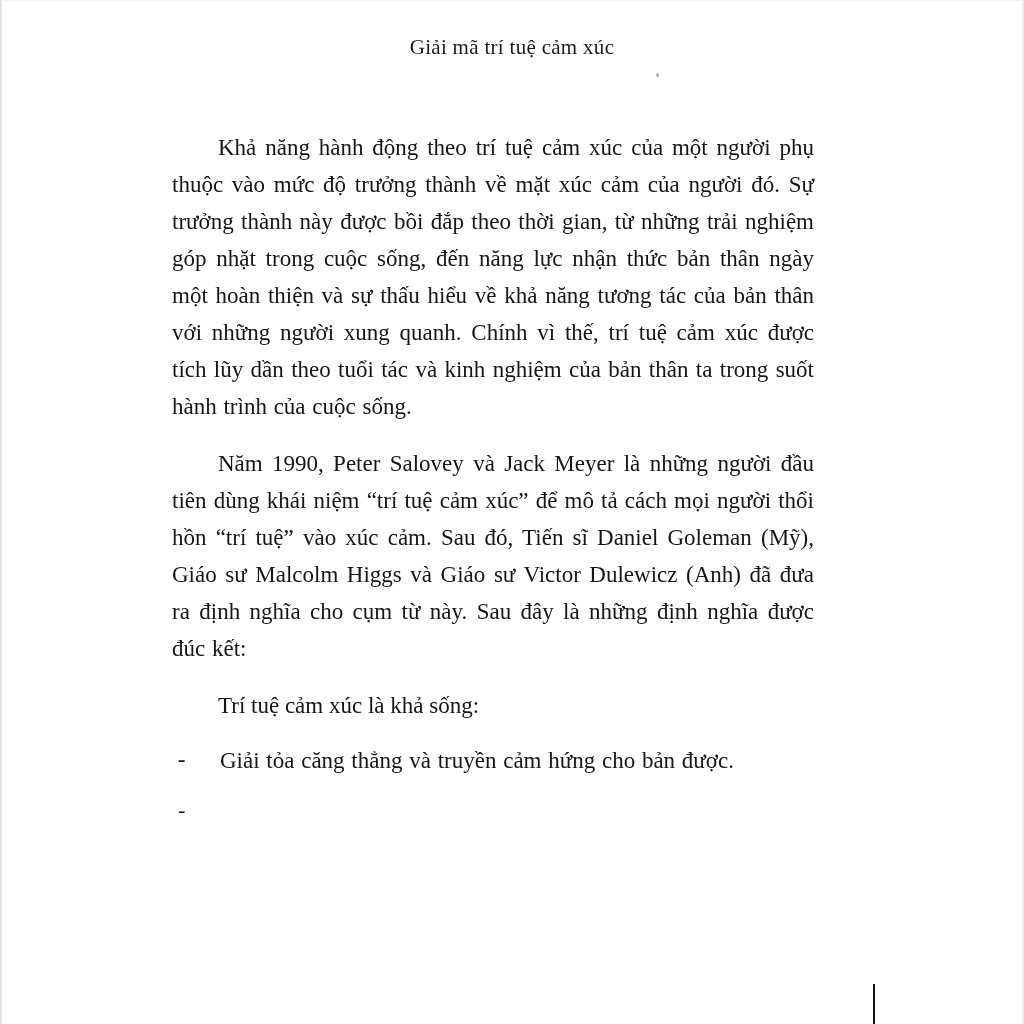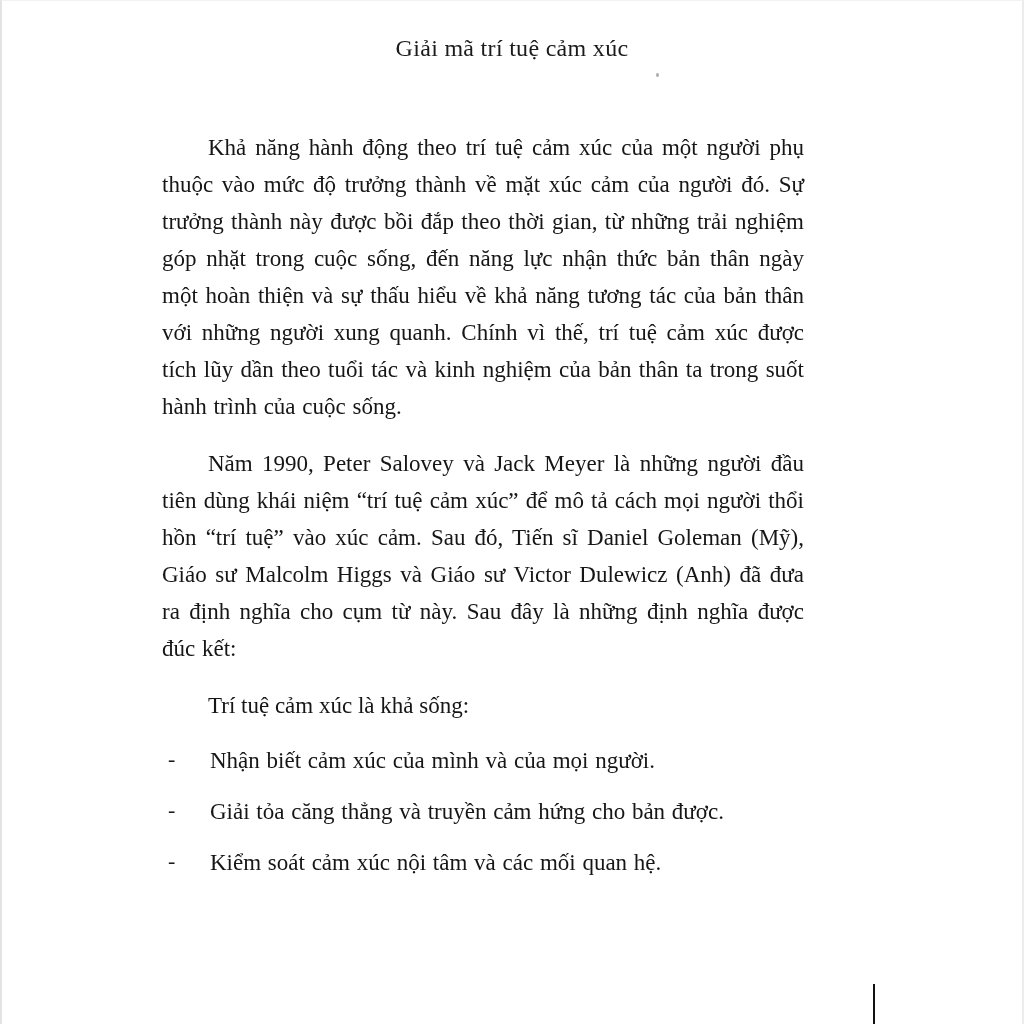--- a/index.html
+++ b/index.html
@@ -22,37 +22,37 @@
     border-left: 2px solid #e3e3e3;
     border-right: 2px solid #ececec;
     border-top: 1px solid #f2f2f2;
   }
   .running-header {
     position: absolute;
     top: 34px;
     left: 0;
     width: 100%;
     text-align: center;
-    font-size: 24px;
+    font-size: 21px;
     letter-spacing: 0.3px;
     color: #1b1b1b;
   }
   .scan-speck {
     position: absolute;
     left: 654px;
     top: 72px;
     width: 3px;
     height: 4px;
     background: #8a8a8a;
     border-radius: 50%;
     opacity: 0.7;
   }
   .content {
     position: absolute;
-    left: 160px;
+    left: 170px;
     top: 128px;
     width: 642px;
   }
   .para {
     font-size: 23px;
     line-height: 37px;
     text-align: justify;
     margin: 0 0 20px 0;
     word-spacing: 1px;
   }
@@ -102,30 +102,28 @@
   <div class="content">
 
     <p class="para indent">Khả năng hành động theo trí tuệ cảm xúc của một người phụ thuộc vào mức độ trưởng thành về mặt xúc cảm của người đó. Sự trưởng thành này được bồi đắp theo thời gian, từ những trải nghiệm góp nhặt trong cuộc sống, đến năng lực nhận thức bản thân ngày một hoàn thiện và sự thấu hiểu về khả năng tương tác của bản thân với những người xung quanh. Chính vì thế, trí tuệ cảm xúc được tích lũy dần theo tuổi tác và kinh nghiệm của bản thân ta trong suốt hành trình của cuộc sống.</p>
 
     <p class="para indent">Năm 1990, Peter Salovey và Jack Meyer là những người đầu tiên dùng khái niệm “trí tuệ cảm xúc” để mô tả cách mọi người thổi hồn “trí tuệ” vào xúc cảm. Sau đó, Tiến sĩ Daniel Goleman (Mỹ), Giáo sư Malcolm Higgs và Giáo sư Victor Dulewicz (Anh) đã đưa ra định nghĩa cho cụm từ này. Sau đây là những định nghĩa được đúc kết:</p>
 
     <p class="lead">Trí tuệ cảm xúc là khả sống:</p>
 
     <div class="bullet">
       <span class="dash">-</span>
-      <span class="bullet-text">Nhận biết cảm xúc của mình và của mọi người.</span>
     </div>
 
     <div class="bullet">
       <span class="dash">-</span>
       <span class="bullet-text">Giải tỏa căng thẳng và truyền cảm hứng cho bản được.</span>
     </div>
 
     <div class="bullet">
       <span class="dash">-</span>
-      <span class="bullet-text">Kiểm soát cảm xúc nội tâm và các mối quan hệ.</span>
     </div>
 
   </div>
 
   <div class="page-edge-line"></div>
 
 </div>
 
 </body></html>

